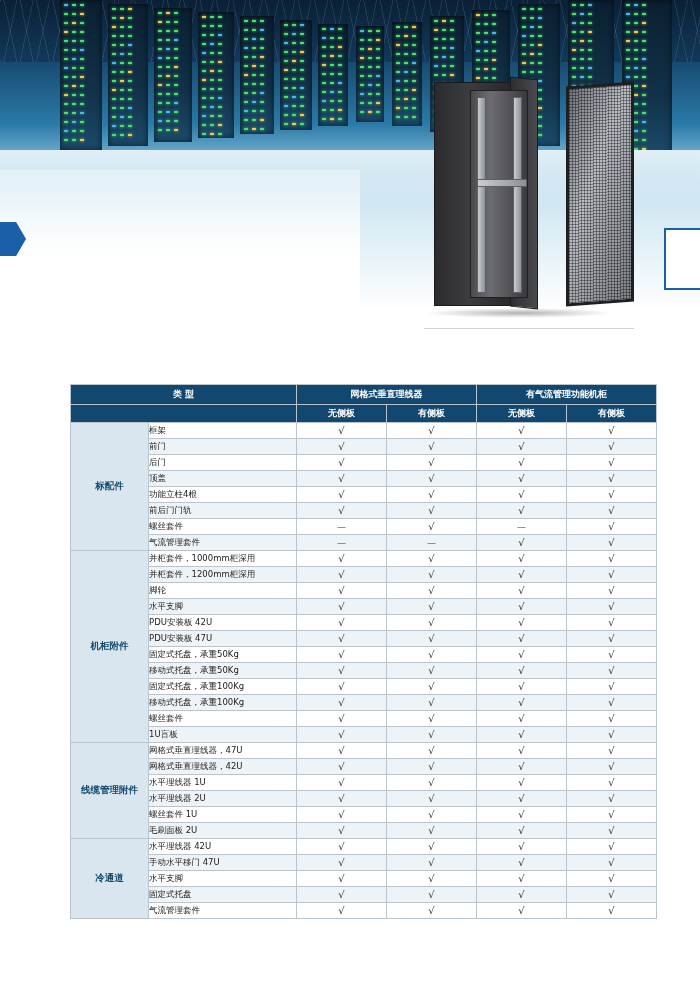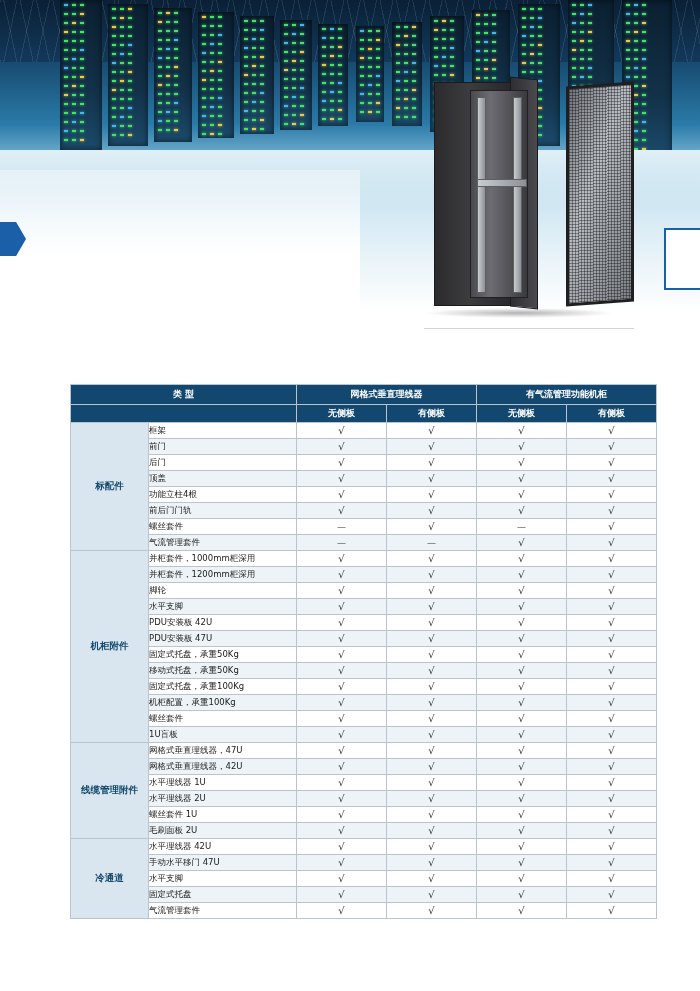--- a/index.html
+++ b/index.html
@@ -1021,21 +1021,21 @@
           <td class="chk"><span class="tick">√</span></td>
         </tr>
         <tr>
           <td class="item">固定式托盘，承重100Kg</td>
           <td class="chk"><span class="tick">√</span></td>
           <td class="chk"><span class="tick">√</span></td>
           <td class="chk"><span class="tick">√</span></td>
           <td class="chk"><span class="tick">√</span></td>
         </tr>
         <tr class="alt">
-          <td class="item">机柜配置，承重100Kg</td>
+          <td class="item">移动式托盘，承重100Kg</td>
           <td class="chk"><span class="tick">√</span></td>
           <td class="chk"><span class="tick">√</span></td>
           <td class="chk"><span class="tick">√</span></td>
           <td class="chk"><span class="tick">√</span></td>
         </tr>
         <tr>
           <td class="item">螺丝套件</td>
           <td class="chk"><span class="tick">√</span></td>
           <td class="chk"><span class="tick">√</span></td>
           <td class="chk"><span class="tick">√</span></td>

